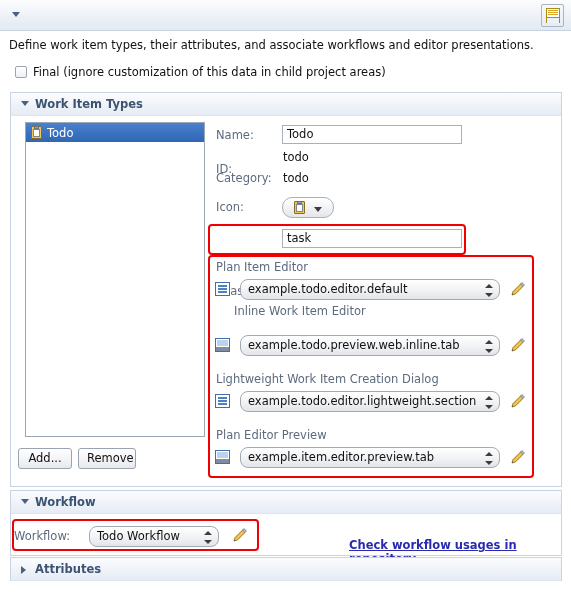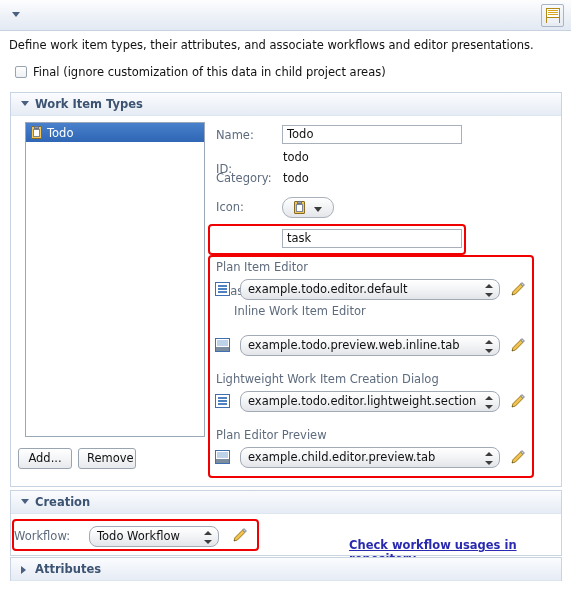--- a/index.html
+++ b/index.html
@@ -454,41 +454,41 @@
   <svg width="18" height="18" viewBox="0 0 18 18">
       <path d="M3 15l1-3.4 7.6-7.6 2.4 2.4L6.4 14 3 15z" fill="#f2c14e" stroke="#9a7b1e" stroke-width="1"></path>
       <path d="M11.6 4l2.4 2.4 1.4-1.4-2.4-2.4L11.6 4z" fill="#c8ccd4" stroke="#7f8591" stroke-width="1"></path>
       <path d="M3 15l1.3-.4-.9-.9L3 15z" fill="#4a4a4a"></path>
     </svg>
 </span>
 
 <span class="pres-label" style="left:216px; top:428px;">Plan Editor Preview</span>
 <span class="ico-tab" style="left:215px; top:450px;"></span>
 <div class="combo" style="left:240px; top:447px; width:260px;">
-  <span>example.child.editor.preview.tab</span>
+  <span>example.item.editor.preview.tab</span>
   <span class="spin">
       <span class="up"></span>
       <span class="dn"></span>
     </span>
 </div>
 <span class="pencil" style="left:509px; top:448px;">
   <svg width="18" height="18" viewBox="0 0 18 18">
       <path d="M3 15l1-3.4 7.6-7.6 2.4 2.4L6.4 14 3 15z" fill="#f2c14e" stroke="#9a7b1e" stroke-width="1"></path>
       <path d="M11.6 4l2.4 2.4 1.4-1.4-2.4-2.4L11.6 4z" fill="#c8ccd4" stroke="#7f8591" stroke-width="1"></path>
       <path d="M3 15l1.3-.4-.9-.9L3 15z" fill="#4a4a4a"></path>
     </svg>
 </span>
 
 <div class="btn" id="btn-add">Add...</div>
 <div class="btn" id="btn-remove">Remove</div>
 
 <div class="section" id="sec-workflow">
   <div class="section-head">
     <span class="twisty twisty-down"></span>
-    <span class="stitle">Creation</span>
+    <span class="stitle">Workflow</span>
   </div>
 </div>
 
 <span class="wf-label">Workflow:</span>
 <div class="combo" style="left:89px; top:526px; width:130px;">
   <span>Todo Workflow</span>
   <span class="spin">
       <span class="up"></span>
       <span class="dn"></span>
     </span>

